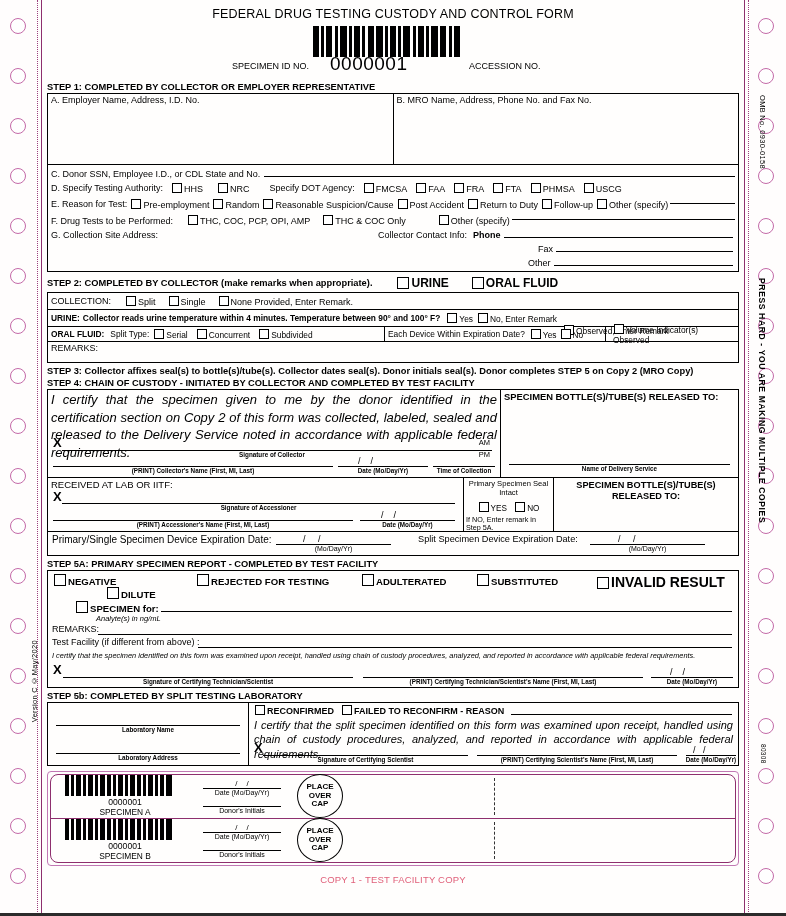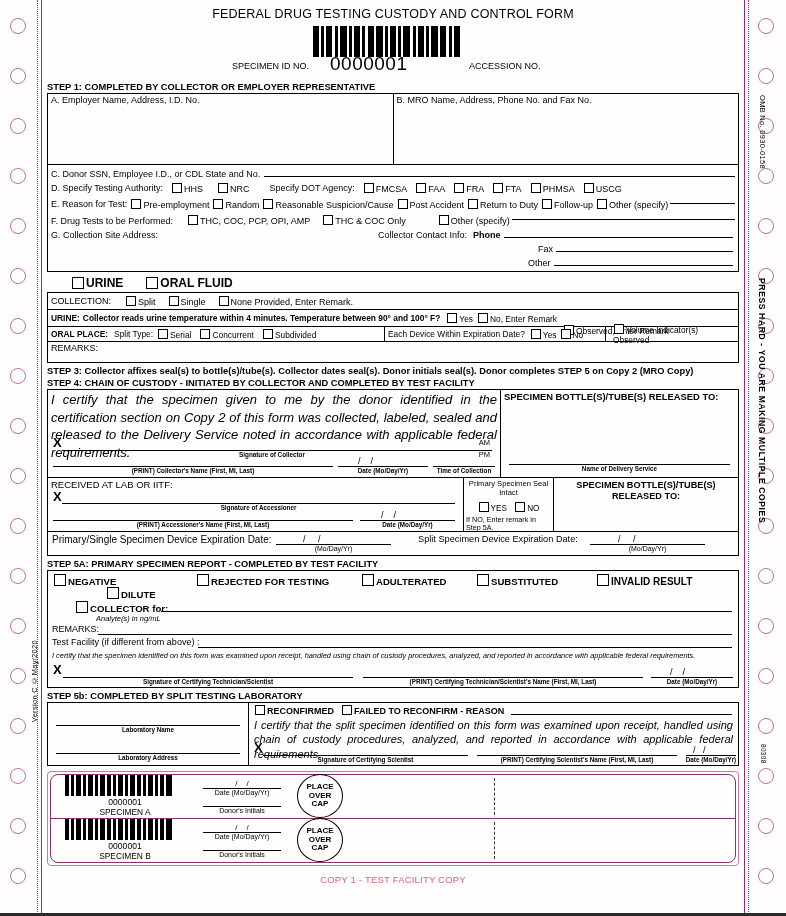--- a/index.html
+++ b/index.html
@@ -280,41 +280,42 @@
           <span class="ul" style="margin-left:3px; margin-bottom:2px;"></span>
         </div>
         <div style="position:absolute; left:330px; top:29px; display:flex; align-items:flex-end; width:355px;">
           <span style="margin-left:150px;">Other</span>
           <span class="ul" style="margin-left:3px; margin-bottom:2px;"></span>
         </div>
       </div>
     </div>
 
     <div style="display:flex; align-items:center; margin:4px 0 2px 0;">
+      <span class="bd" style="font-size:9.3px;">STEP 2: COMPLETED BY COLLECTOR (make remarks when appropriate).</span>
       <span style="margin-left:24px;"><span class="cbx big"></span><span class="bd" style="font-size:12px;">URINE</span></span>
       <span style="margin-left:22px;"><span class="cbx big"></span><span class="bd" style="font-size:12px;">ORAL FLUID</span></span>
     </div>
 
     <div class="box">
       <div class="cell" style="display:flex; align-items:center; height:14px;">
         <span>COLLECTION:</span>
         <span style="margin-left:14px;"><span class="cbx"></span><span>Split</span></span>
         <span style="margin-left:12px;"><span class="cbx"></span><span>Single</span></span>
         <span style="margin-left:12px;"><span class="cbx"></span><span>None Provided, Enter Remark.</span></span>
       </div>
       <div class="cell b-t" style="display:flex; align-items:center; height:14px; font-size:8.4px;">
         <span class="bd">URINE:</span>
         <span class="bd" style="margin-left:3px;">Collector reads urine temperature within 4 minutes. Temperature between 90° and 100° F?</span>
         <span style="margin-left:6px;"><span class="cbx"></span><span>Yes</span></span>
         <span style="margin-left:4px;"><span class="cbx"></span><span>No, Enter Remark</span></span>
         <span style="margin-left:6px;margin-top:24px;"><span class="cbx"></span><span>Observed, Enter Remark</span></span>
       </div>
       <div class="row b-t" style="height:14px; font-size:8.4px;">
         <div class="cell" style="width:330px; display:flex; align-items:center; border-right:1.1px solid #000;">
-          <span class="bd">ORAL PLACE:</span>
+          <span class="bd">ORAL FLUID:</span>
           <span style="margin-left:6px;">Split Type:</span>
           <span style="margin-left:4px;"><span class="cbx"></span><span>Serial</span></span>
           <span style="margin-left:8px;"><span class="cbx"></span><span>Concurrent</span></span>
           <span style="margin-left:8px;"><span class="cbx"></span><span>Subdivided</span></span>
         </div>
         <div class="cell" style="width:214px; display:flex; align-items:center; border-right:1.1px solid #000;">
           <span>Each Device Within Expiration Date?</span>
           <span style="margin-left:5px;"><span class="cbx"></span><span>Yes</span></span>
           <span style="margin-left:3px;"><span class="cbx"></span><span>No</span></span>
         </div>
@@ -393,23 +394,23 @@
       </div>
     </div>
 
     <div class="stephdr" style="margin-top:3px;">STEP 5A: PRIMARY SPECIMEN REPORT - COMPLETED BY TEST FACILITY</div>
     <div class="box">
       <div style="position:relative; height:53px;">
         <span style="position:absolute; left:5px; top:3px;"><span class="cbx big"></span><span class="bd" style="font-size:9.6px;">NEGATIVE</span></span>
         <span style="position:absolute; left:148px; top:3px;"><span class="cbx big"></span><span class="bd" style="font-size:9.6px;">REJECTED FOR TESTING</span></span>
         <span style="position:absolute; left:313px; top:3px;"><span class="cbx big"></span><span class="bd" style="font-size:9.6px;">ADULTERATED</span></span>
         <span style="position:absolute; left:428px; top:3px;"><span class="cbx big"></span><span class="bd" style="font-size:9.6px;">SUBSTITUTED</span></span>
-        <span style="position:absolute; left:548px; top:3px;"><span class="cbx big"></span><span class="bd" style="font-size:10px;">INVALID RESULT</span></span>
+        <span style="position:absolute; left:548px; top:3px;"><span class="cbx big"></span><span class="bd" style="font-size:14px;">INVALID RESULT</span></span>
         <span style="position:absolute; left:58px; top:16px;"><span class="cbx big"></span><span class="bd" style="font-size:9.6px;">DILUTE</span></span>
-        <span style="position:absolute; left:27px; top:30px;"><span class="cbx big"></span><span class="bd" style="font-size:9.6px;">COLLECTOR for:</span></span>
+        <span style="position:absolute; left:27px; top:30px;"><span class="cbx big"></span><span class="bd" style="font-size:9.6px;">SPECIMEN for:</span></span>
         <span style="position:absolute; left:113px; top:40px; right:6px; border-bottom:1px solid #000;"></span>
         <span class="it" style="position:absolute; left:48px; top:43px; font-size:7.5px;">Analyte(s) in ng/mL</span>
       </div>
       <div style="position:relative; height:13px;">
         <span style="position:absolute; left:4px; top:0;">REMARKS:</span>
         <span style="position:absolute; left:50px; right:6px; top:10px; border-bottom:1px solid #000;"></span>
       </div>
       <div style="position:relative; height:14px;">
         <span style="position:absolute; left:4px; top:0; font-size:9px;">Test Facility (if different from above) :</span>
         <span style="position:absolute; left:150px; right:6px; top:10px; border-bottom:1px solid #000;"></span>

